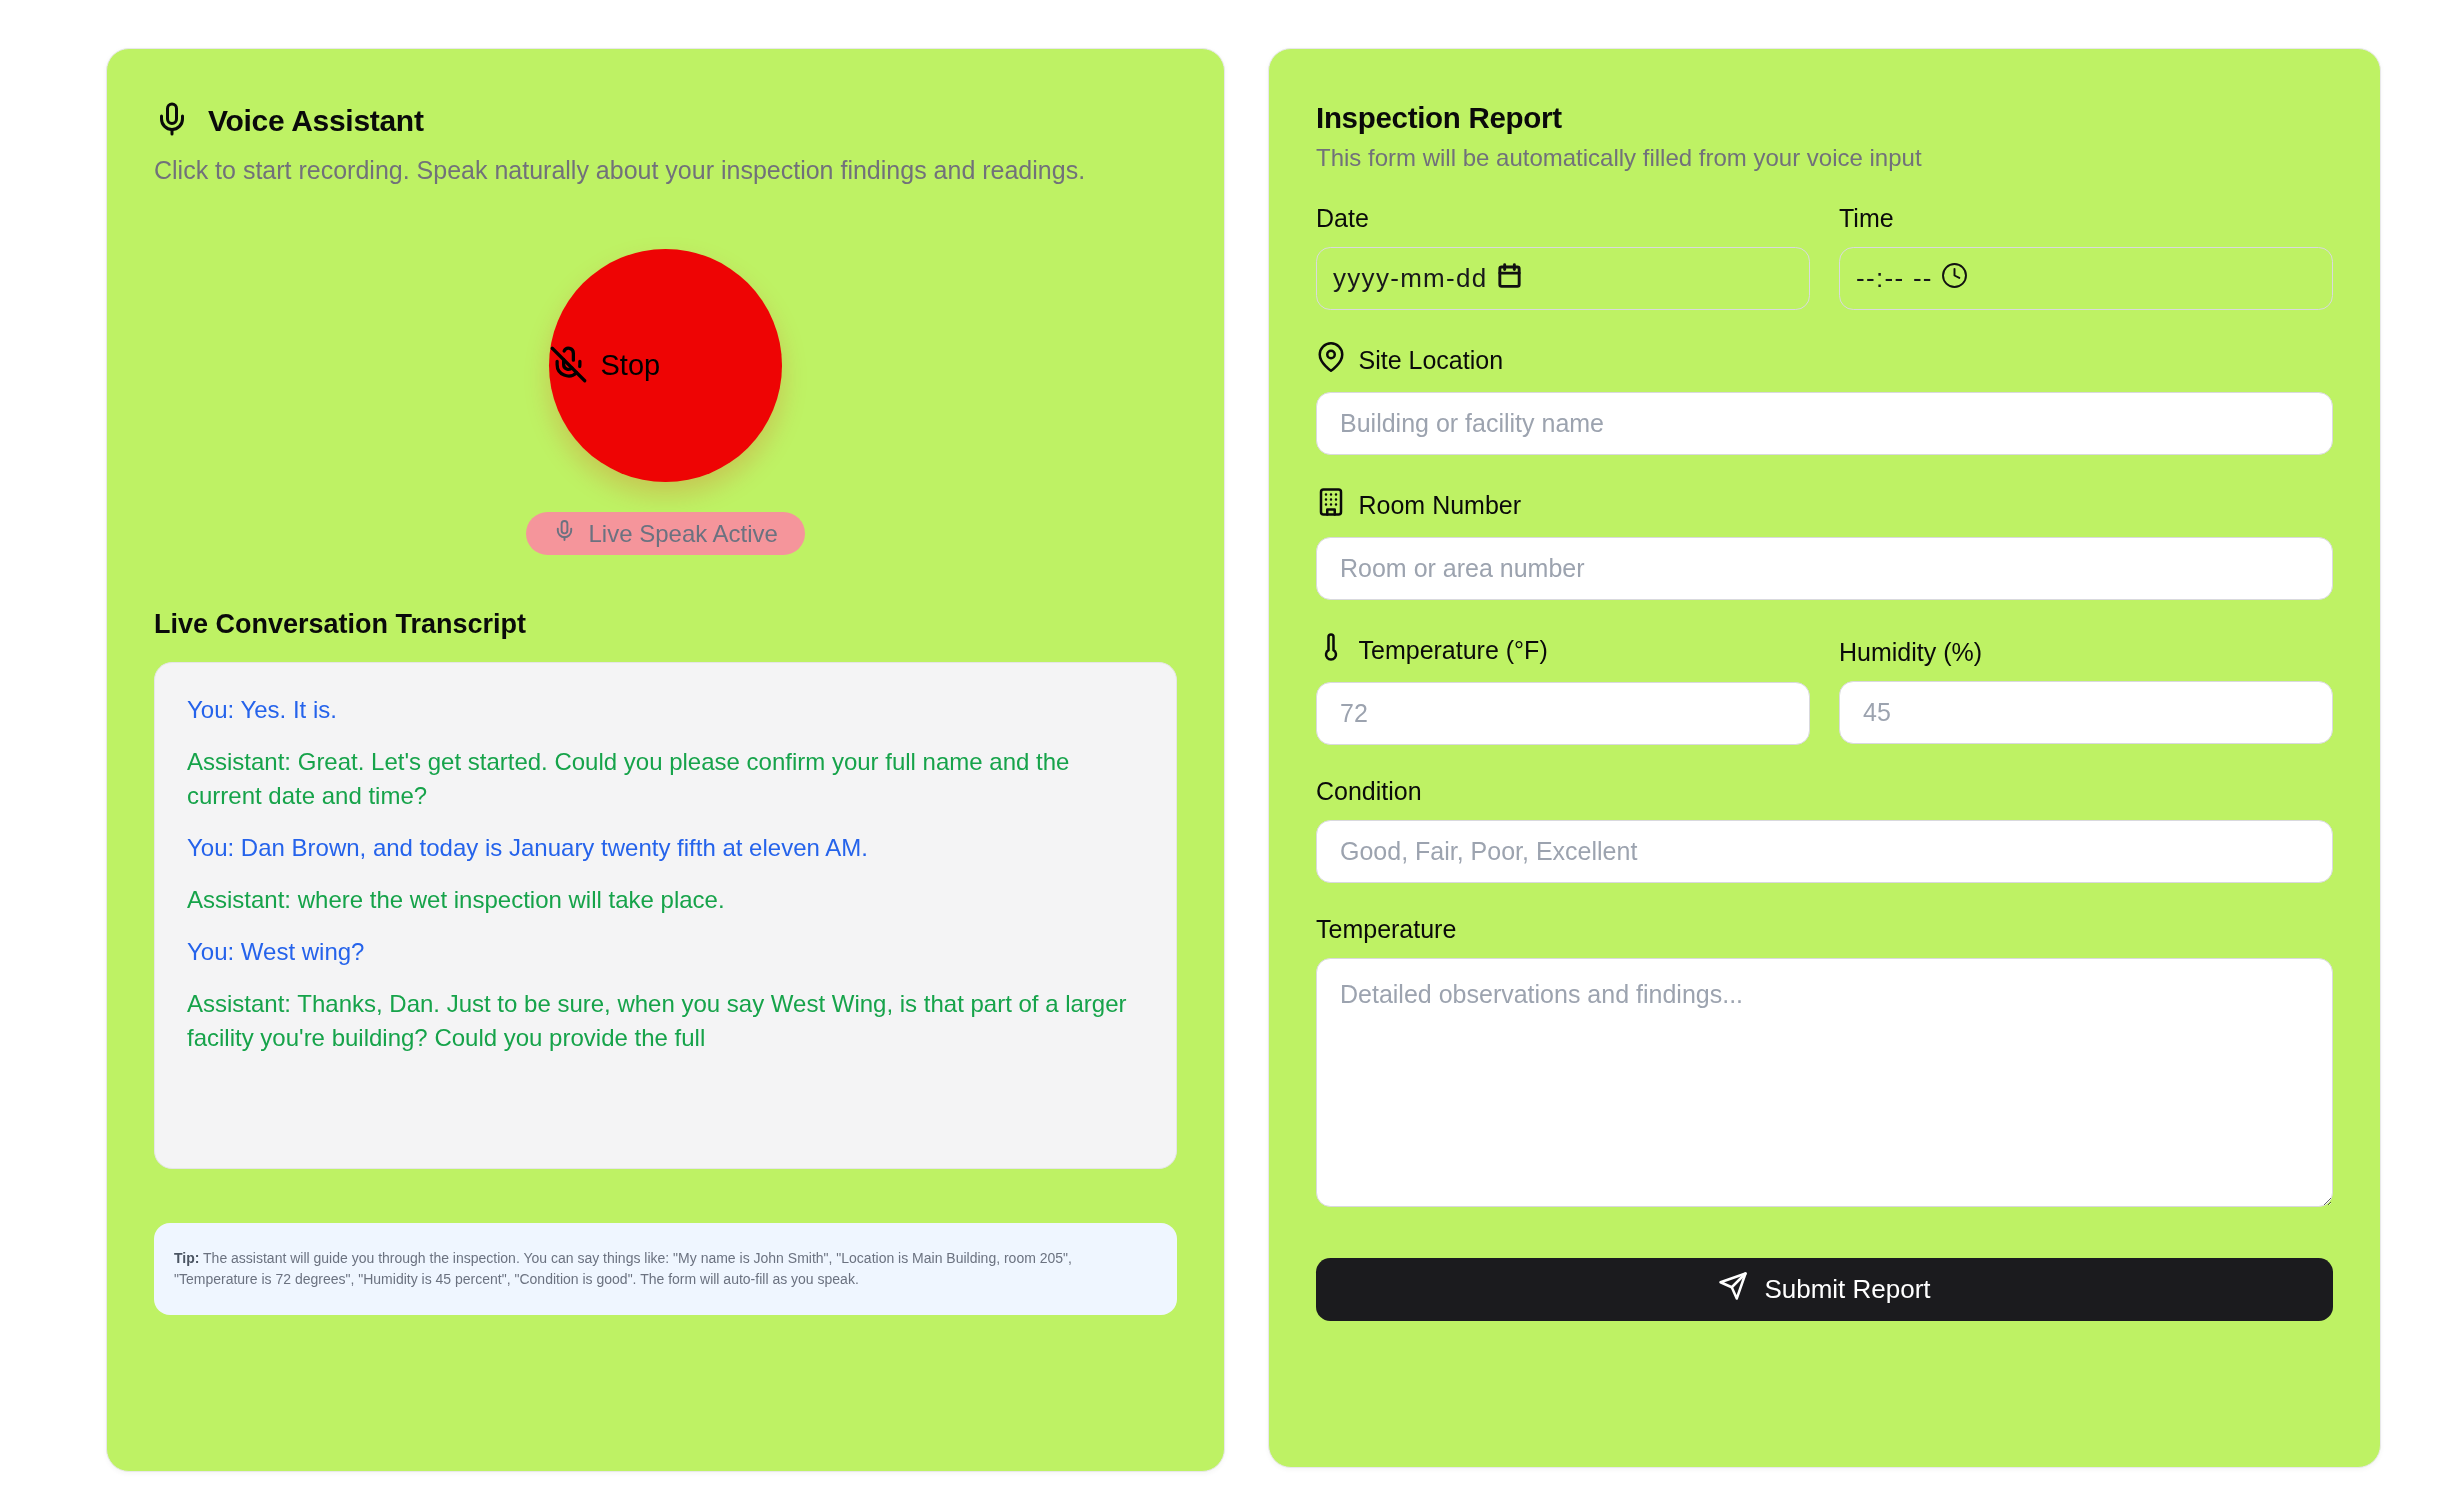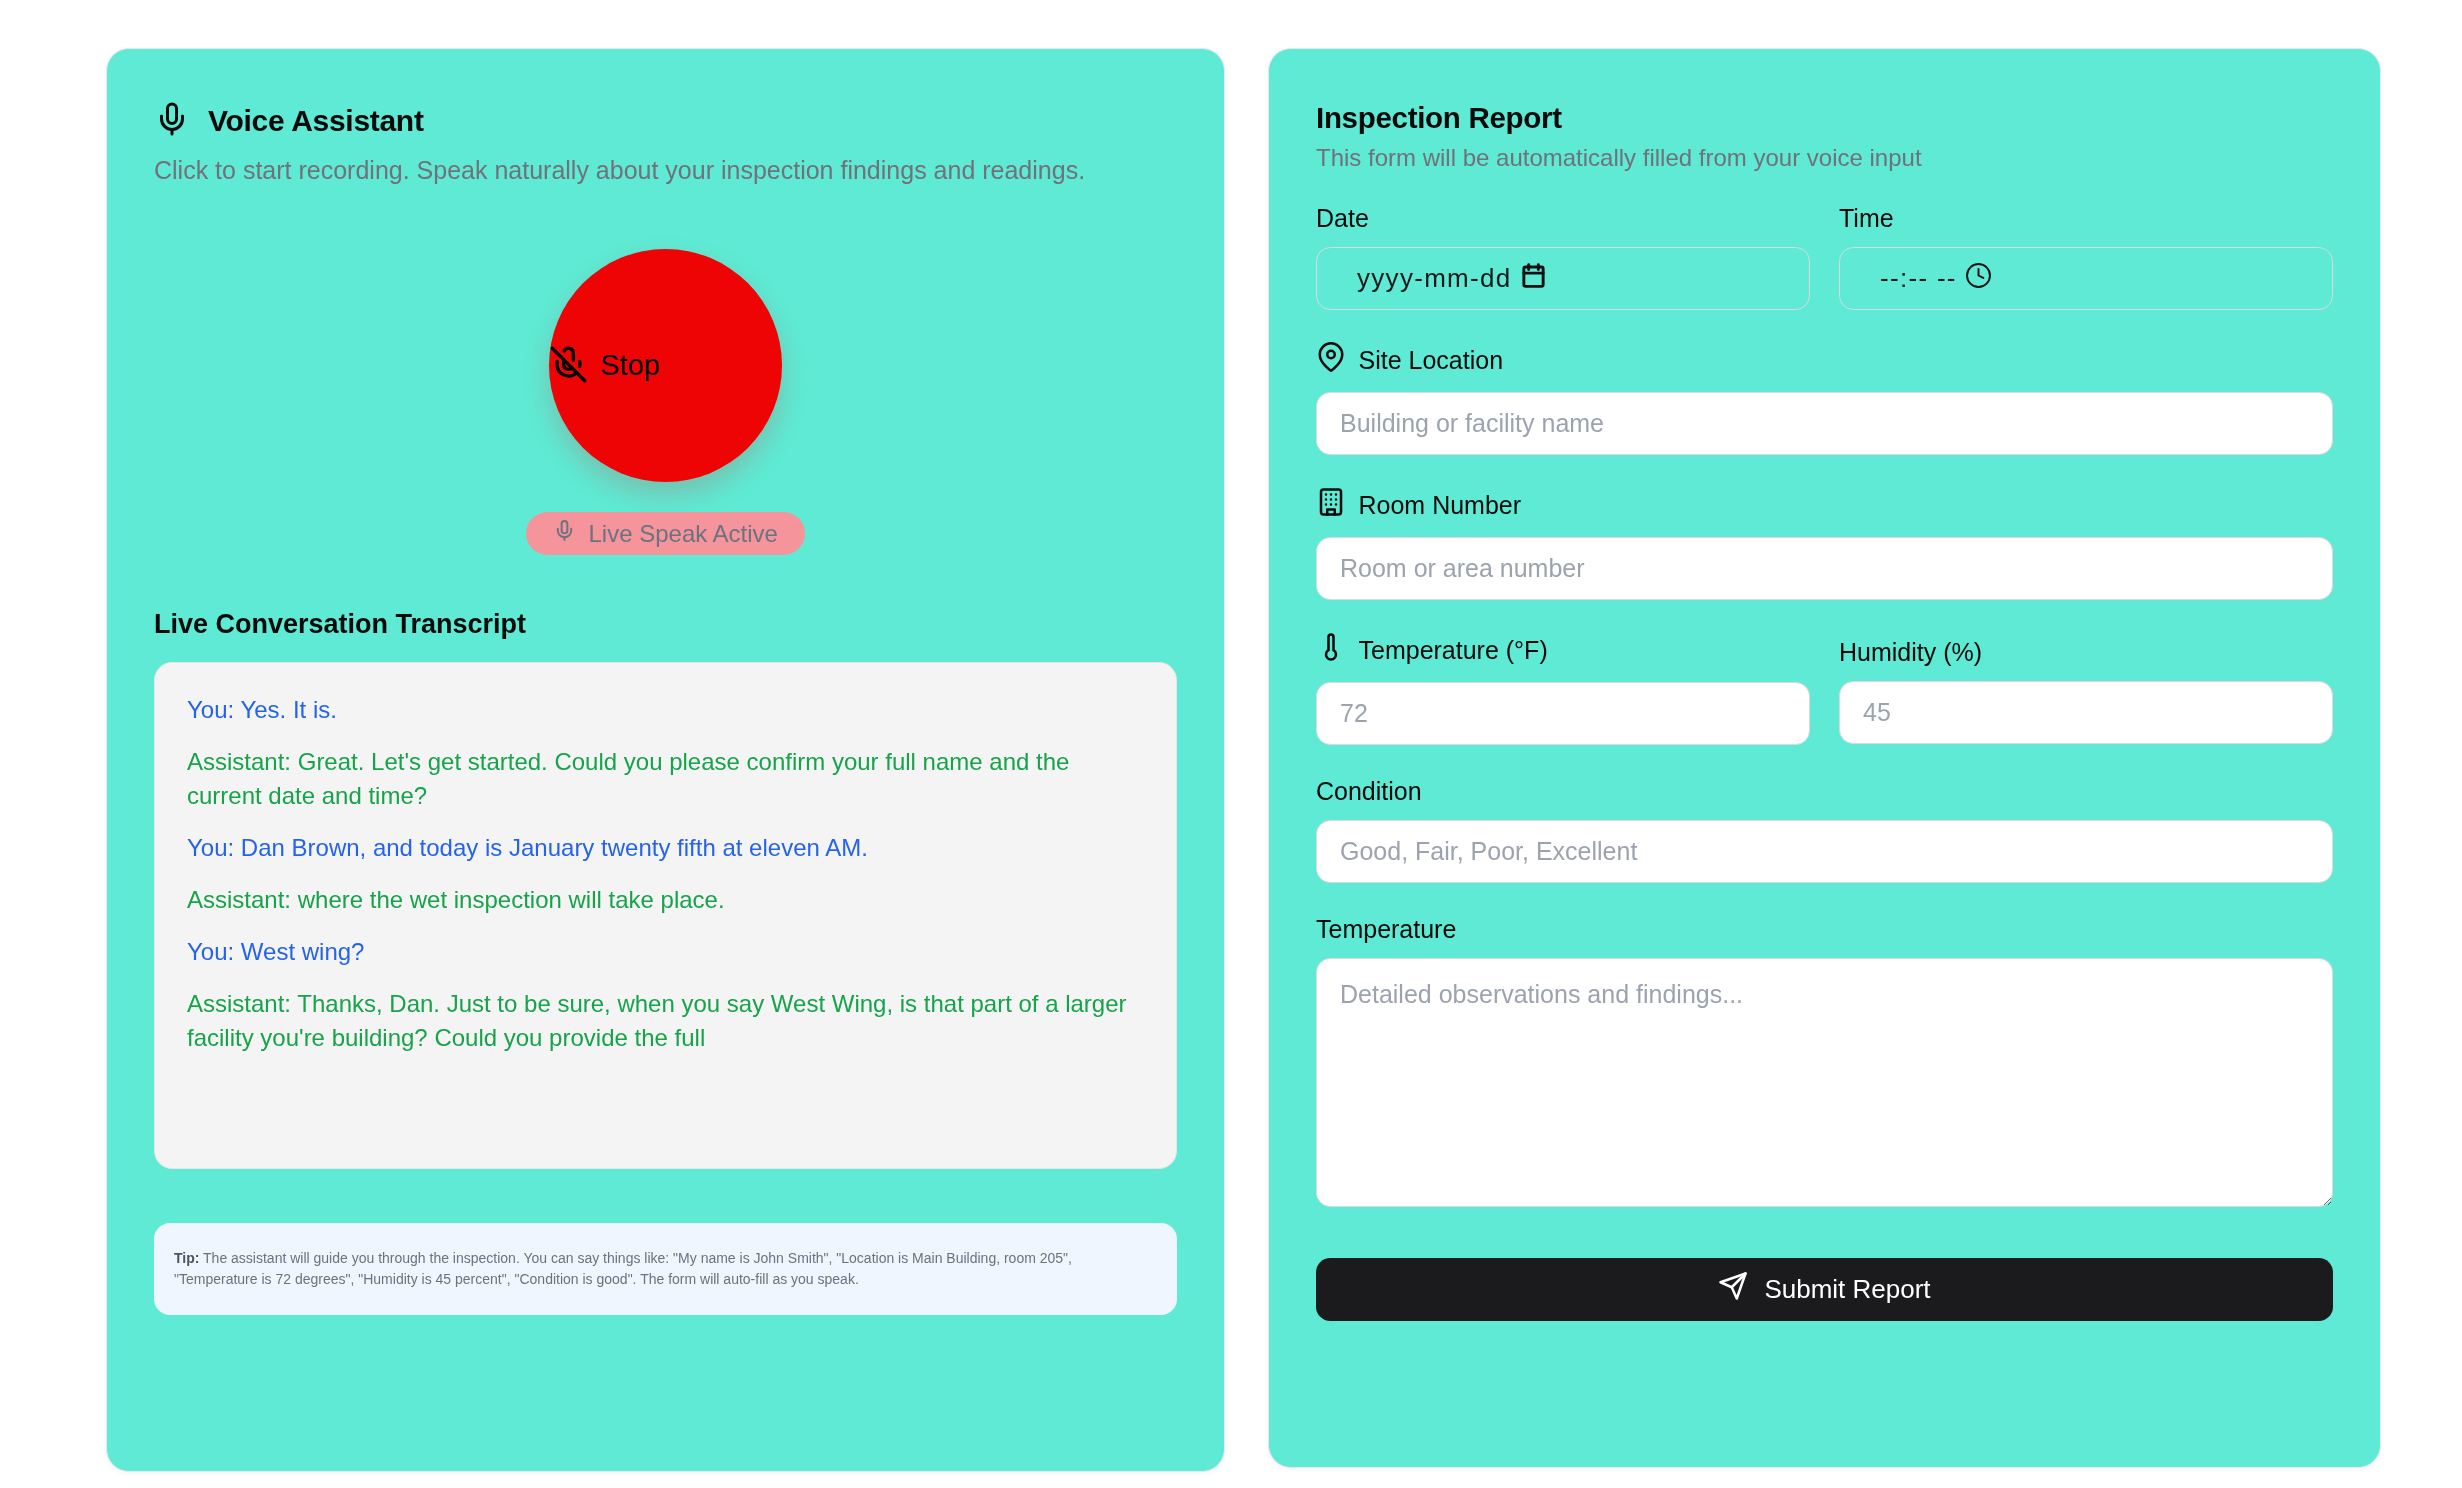--- a/index.html
+++ b/index.html
@@ -11,21 +11,21 @@
     overflow: hidden;
   }
   .page {
     width: 2462px; height: 1488px;
     display: flex;
     gap: 43px;
     padding: 48px 81px 14.3px 106px;
     align-items: flex-start;
   }
   .card {
-    background: #5eead4;
+    background: #bef264;
     border: 1.8px solid #e8e8ea;
     border-radius: 23px;
     box-shadow: 0 1.8px 5.4px rgba(0,0,0,0.04);
   }
   .card.voice { width: 1119px; height: 1424px; padding: 52px 47px; }
   .card.form  { width: 1113px; height: 1420px; padding: 52px 47px 45px; }
 
   
   .panel-title-row { display: flex; align-items: center; gap: 18px; }
   .panel-title { font-size: 30px; font-weight: 600; letter-spacing: -0.3px; }
@@ -107,21 +107,21 @@
     outline: none;
   }
   .control::placeholder { color: #9ca3af; }
   .two-col { display: grid; grid-template-columns: 1fr 1fr; gap: 29px; margin-top: 32px; }
   .pseudo-input {
     margin-top: 14.3px;
     height: 63px;
     border: 1.8px solid #d9d9de;
     border-radius: 14.3px;
     display: flex; align-items: center; gap: 7px;
-    padding: 0 40px;
+    padding: 0 16px;
     font-size: 26px; color: #18181b;
     letter-spacing: 1.3px;
     cursor: text;
   }
   textarea.control {
     height: 249px;
     padding: 18px 23px;
     resize: vertical;
     line-height: 1.4;
   }

